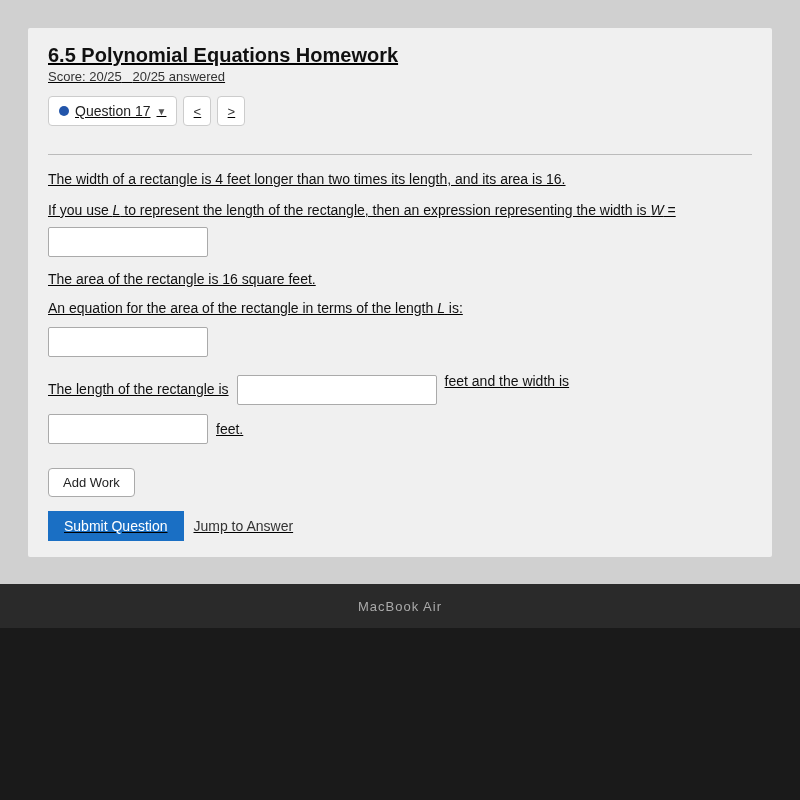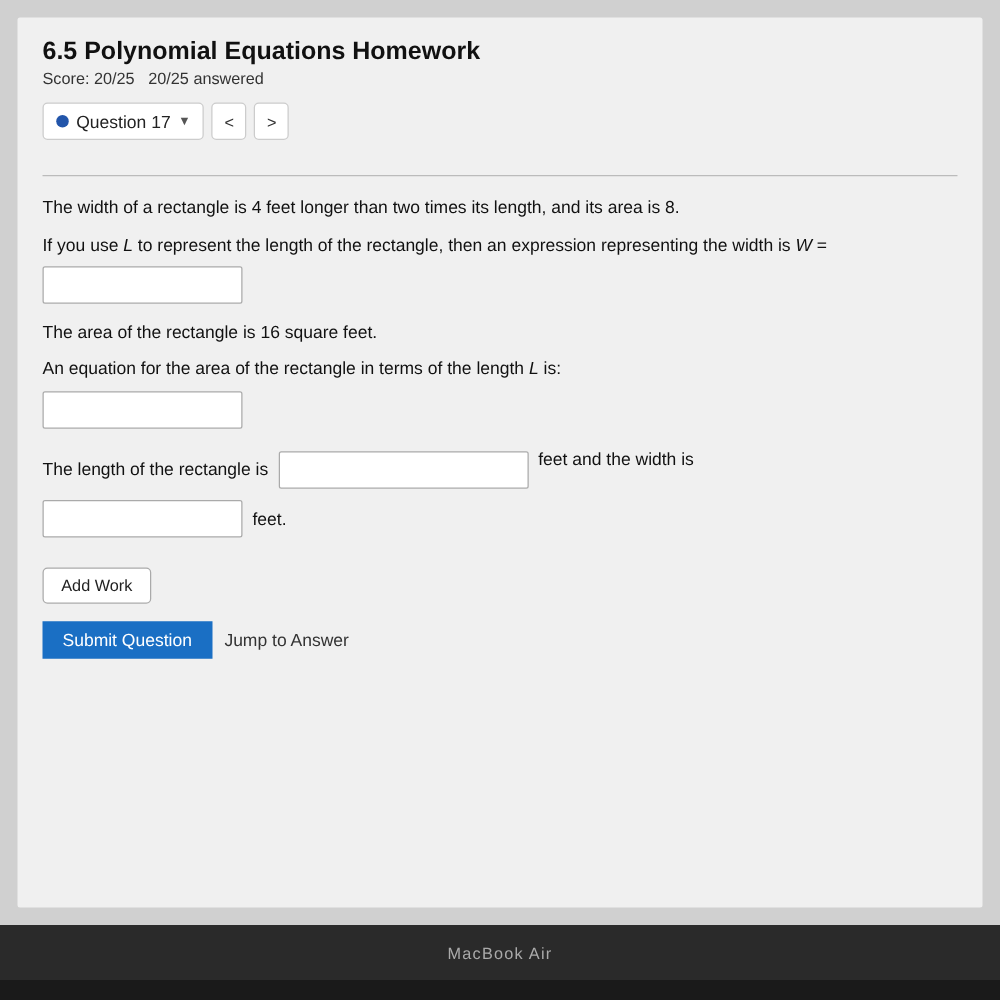--- a/index.html
+++ b/index.html
@@ -14,24 +14,25 @@
       height: 800px;
       overflow: hidden;
       font-family: Arial, sans-serif;
       display: flex;
       flex-direction: column;
     }
 
     .screen {
       background: #d0d0d0;
       width: 800px;
-      height: 740px;
-      padding: 2px;
+      height: 584px;
+      padding: 16px;
       display: flex;
       flex-direction: column;
+      text-decoration: underline;
     }
 
     .content-area {
       background: #f0f0f0;
       margin: 12px;
       padding: 16px 20px;
       flex: 1;
       border-radius: 2px;
     }
 
@@ -232,21 +233,21 @@
         <span class="question-dot"></span>
         <span class="question-label">Question 17</span>
         <span class="dropdown-icon">▼</span>
       </div>
       <button class="nav-btn">&lt;</button>
       <button class="nav-btn">&gt;</button>
     </div>
 
     <hr class="divider">
 
-    <div class="problem-text">The width of a rectangle is 4 feet longer than two times its length, and its area is 8.</div>
+    <div class="problem-text">The width of a rectangle is 4 feet longer than two times its length, and its area is 16.</div>
 
     <div class="inline-input-row">
       <span class="problem-text" style="margin-bottom:0;">
         If you use <em>L</em> to represent the length of the rectangle, then an expression representing the width is <em>W</em> =
       </span>
       <input class="text-input" type="text" placeholder="" style="">
     </div>
 
     <div class="section-text">The area of the rectangle is 16 square feet.</div>
 

